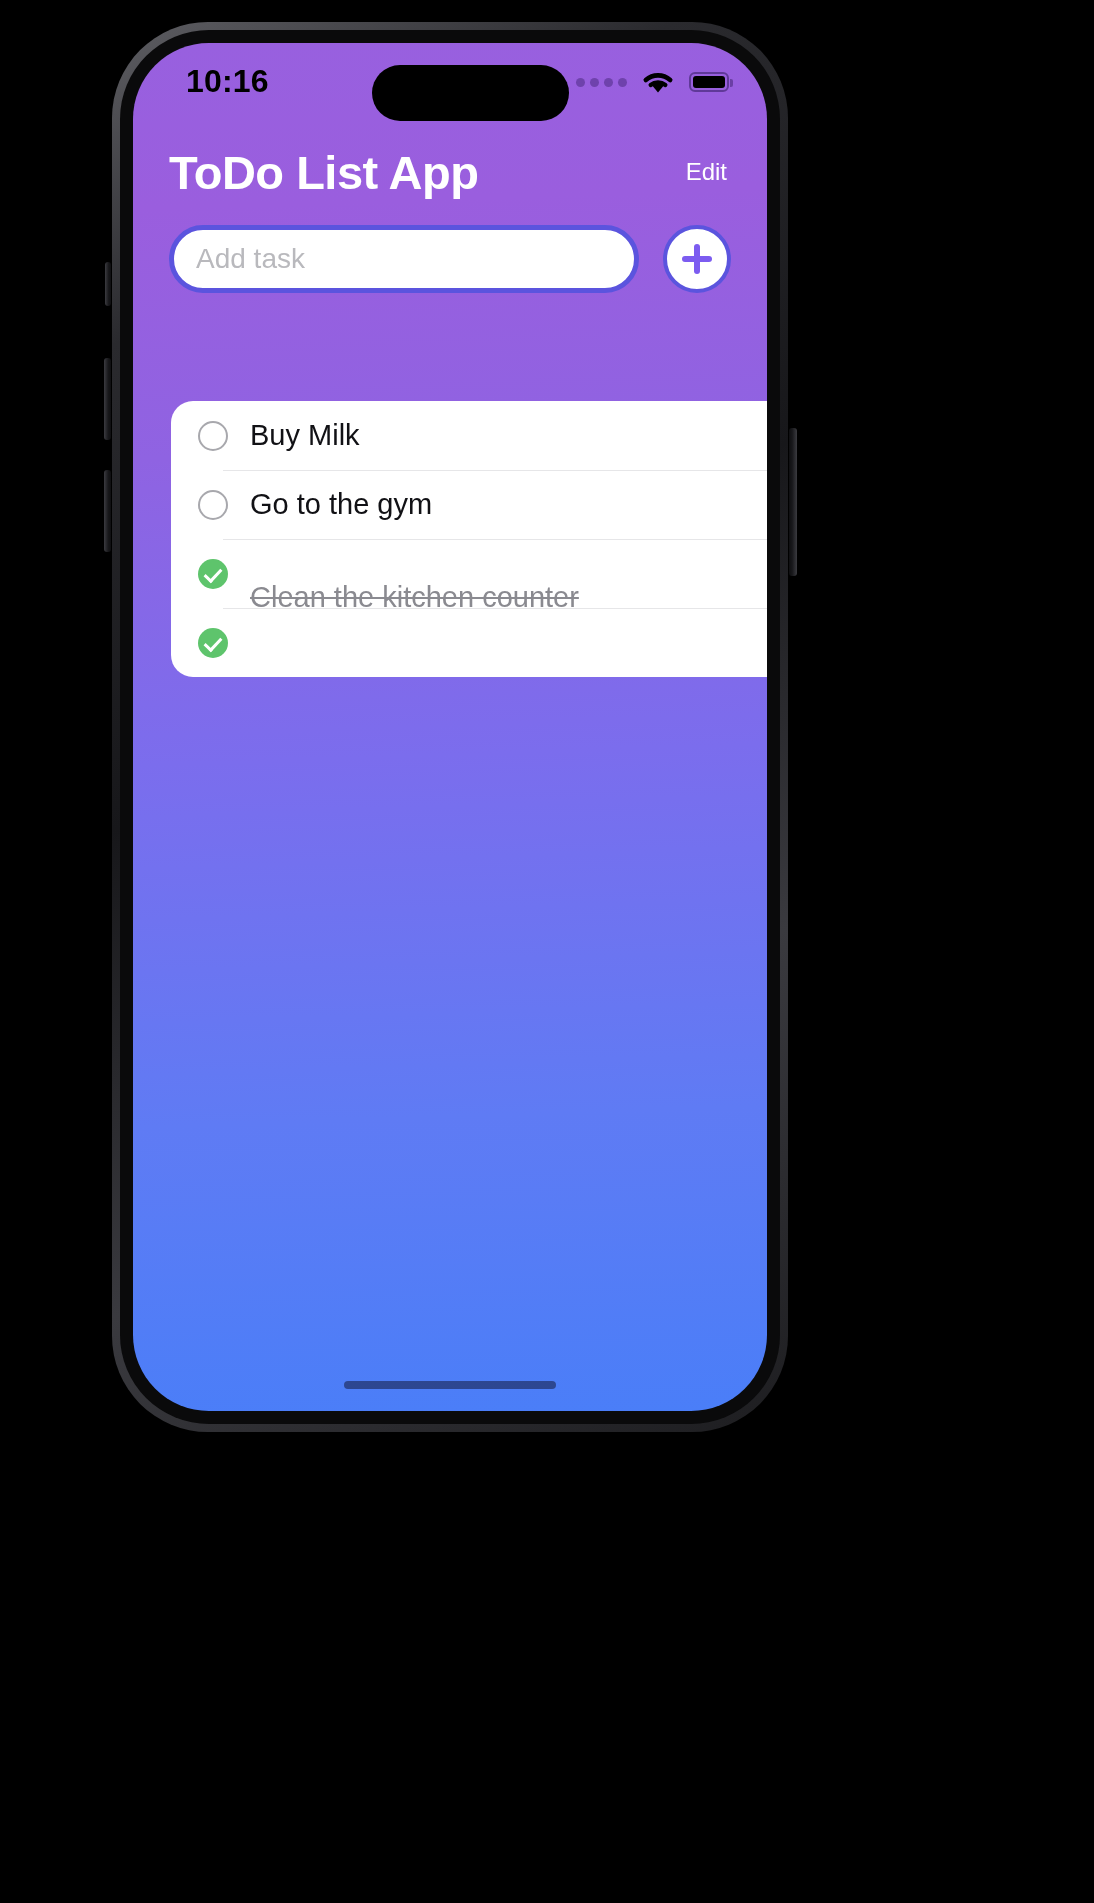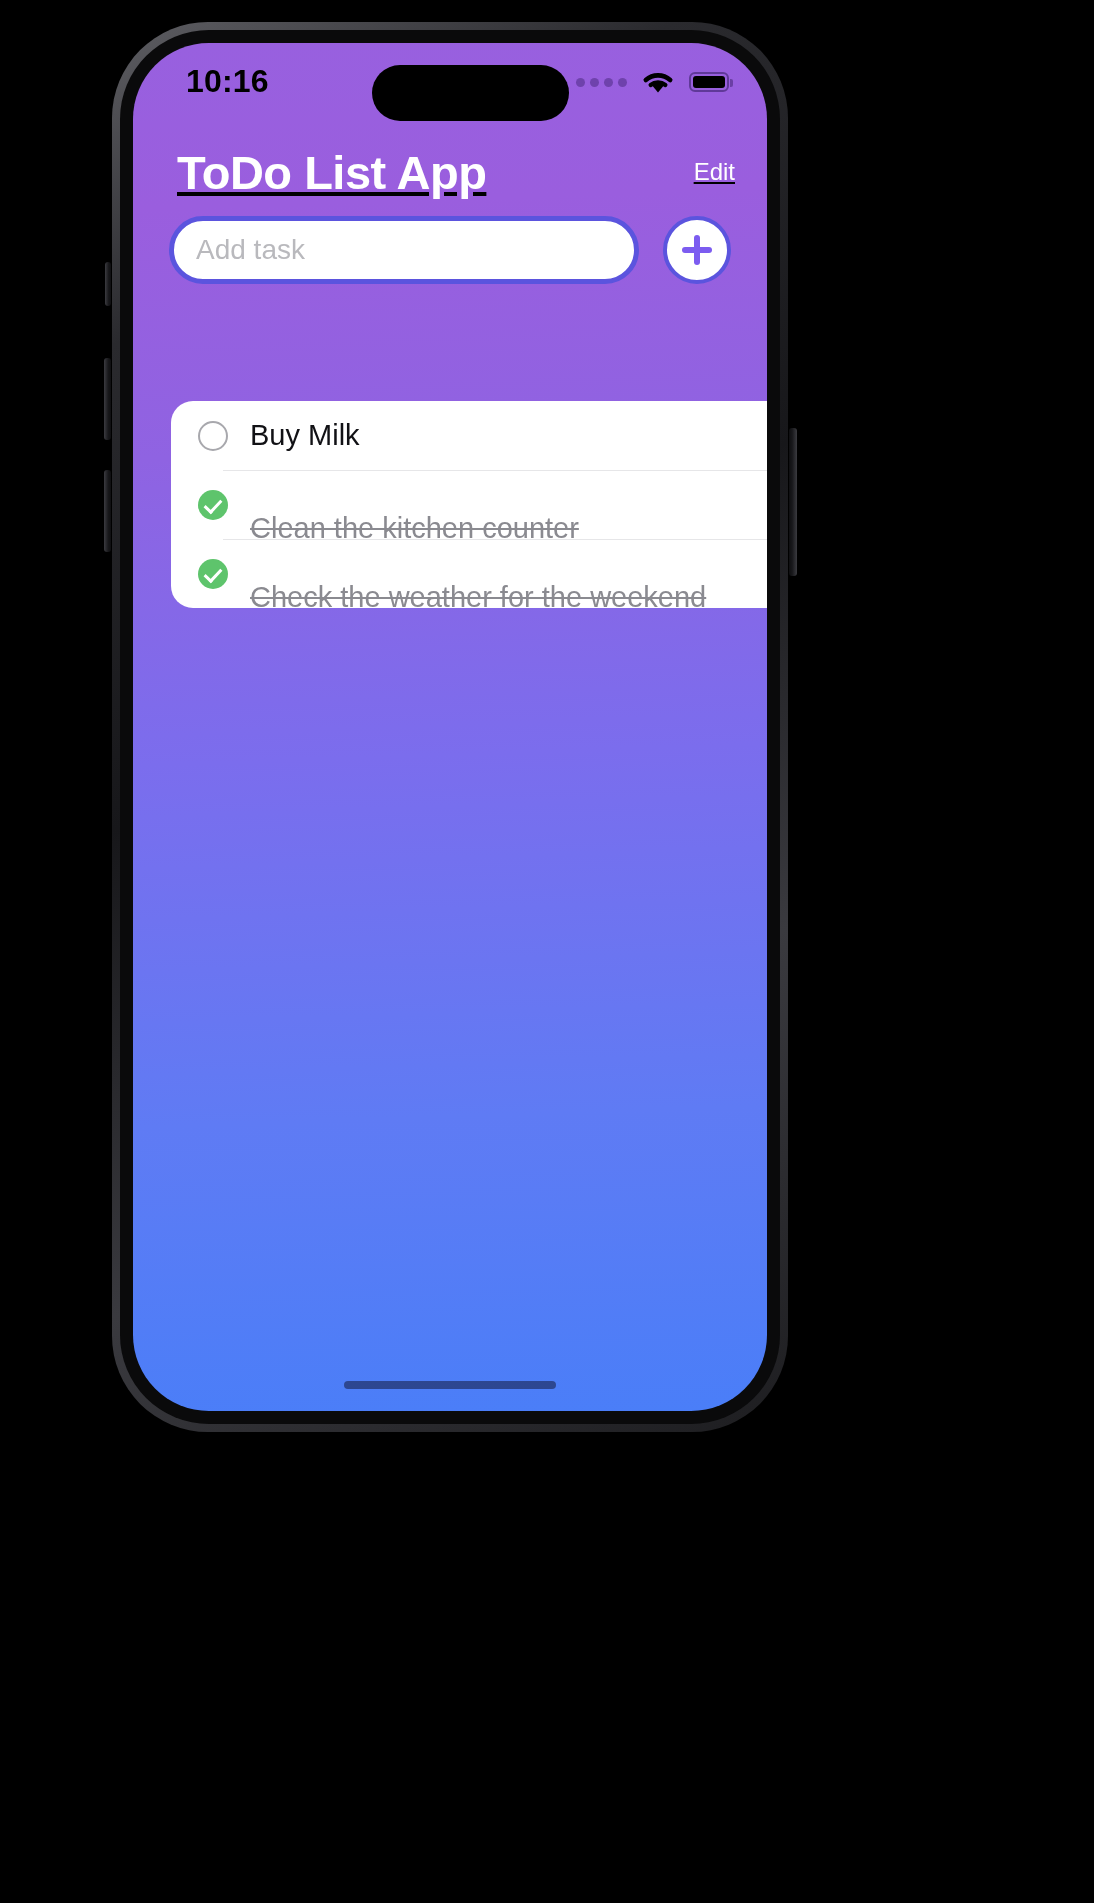--- a/index.html
+++ b/index.html
@@ -120,50 +120,49 @@
     position: absolute;
     left: 2px; top: 2px; bottom: 2px;
     width: calc(100% - 4px);
     background: #000;
     border-radius: 3px;
   }
 
   
   #app-header {
     position: absolute;
-    left: 8px;
+    left: 0;
     top: 92px;
     width: 634px;
     height: 74px;
     display: flex;
     align-items: center;
     justify-content: space-between;
     padding: 0 40px 0 36px;
     box-sizing: border-box;
-    text-decoration: underline;
   }
   #app-title {
     font-size: 47px;
     font-weight: bold;
     color: #ffffff;
     letter-spacing: -0.5px;
     line-height: 1;
   }
   #edit-button {
     font-size: 24px;
     color: #ffffff;
     cursor: pointer;
     line-height: 1;
   }
 
   
   #add-row {
     position: absolute;
     left: 36px;
-    top: 172px;
+    top: 181px;
     width: 562px;
     height: 70px;
     display: flex;
     align-items: center;
     gap: 24px;
   }
   #add-task-input {
     flex: 1;
     height: 68px;
     box-sizing: border-box;
@@ -324,27 +323,30 @@
       <div id="add-task-button">
         <div id="plus-icon"></div>
       </div>
     </div>
 
     <div id="task-card">
         <div class="task-row">
           <div class="checkbox pending"></div>
           <div class="task-label">Buy Milk</div>
         </div>
+        <div class="task-row">
+          <div class="checkbox pending"></div>
+          <div class="task-label">Go to the gym</div>
+        </div>
         <div class="task-row completed">
           <div class="checkbox done"></div>
           <div class="task-label">Clean the kitchen counter</div>
         </div>
         <div class="task-row completed">
           <div class="checkbox done"></div>
-          <div class="task-label">Check the weather for the weekend</div>
         </div>
       </div>
 
     <div id="home-indicator"></div>
   </div>
 </div>
 
 <div class="side-btn" id="btn-silent"></div>
 <div class="side-btn" id="btn-volume-up"></div>
 <div class="side-btn" id="btn-volume-down"></div>

